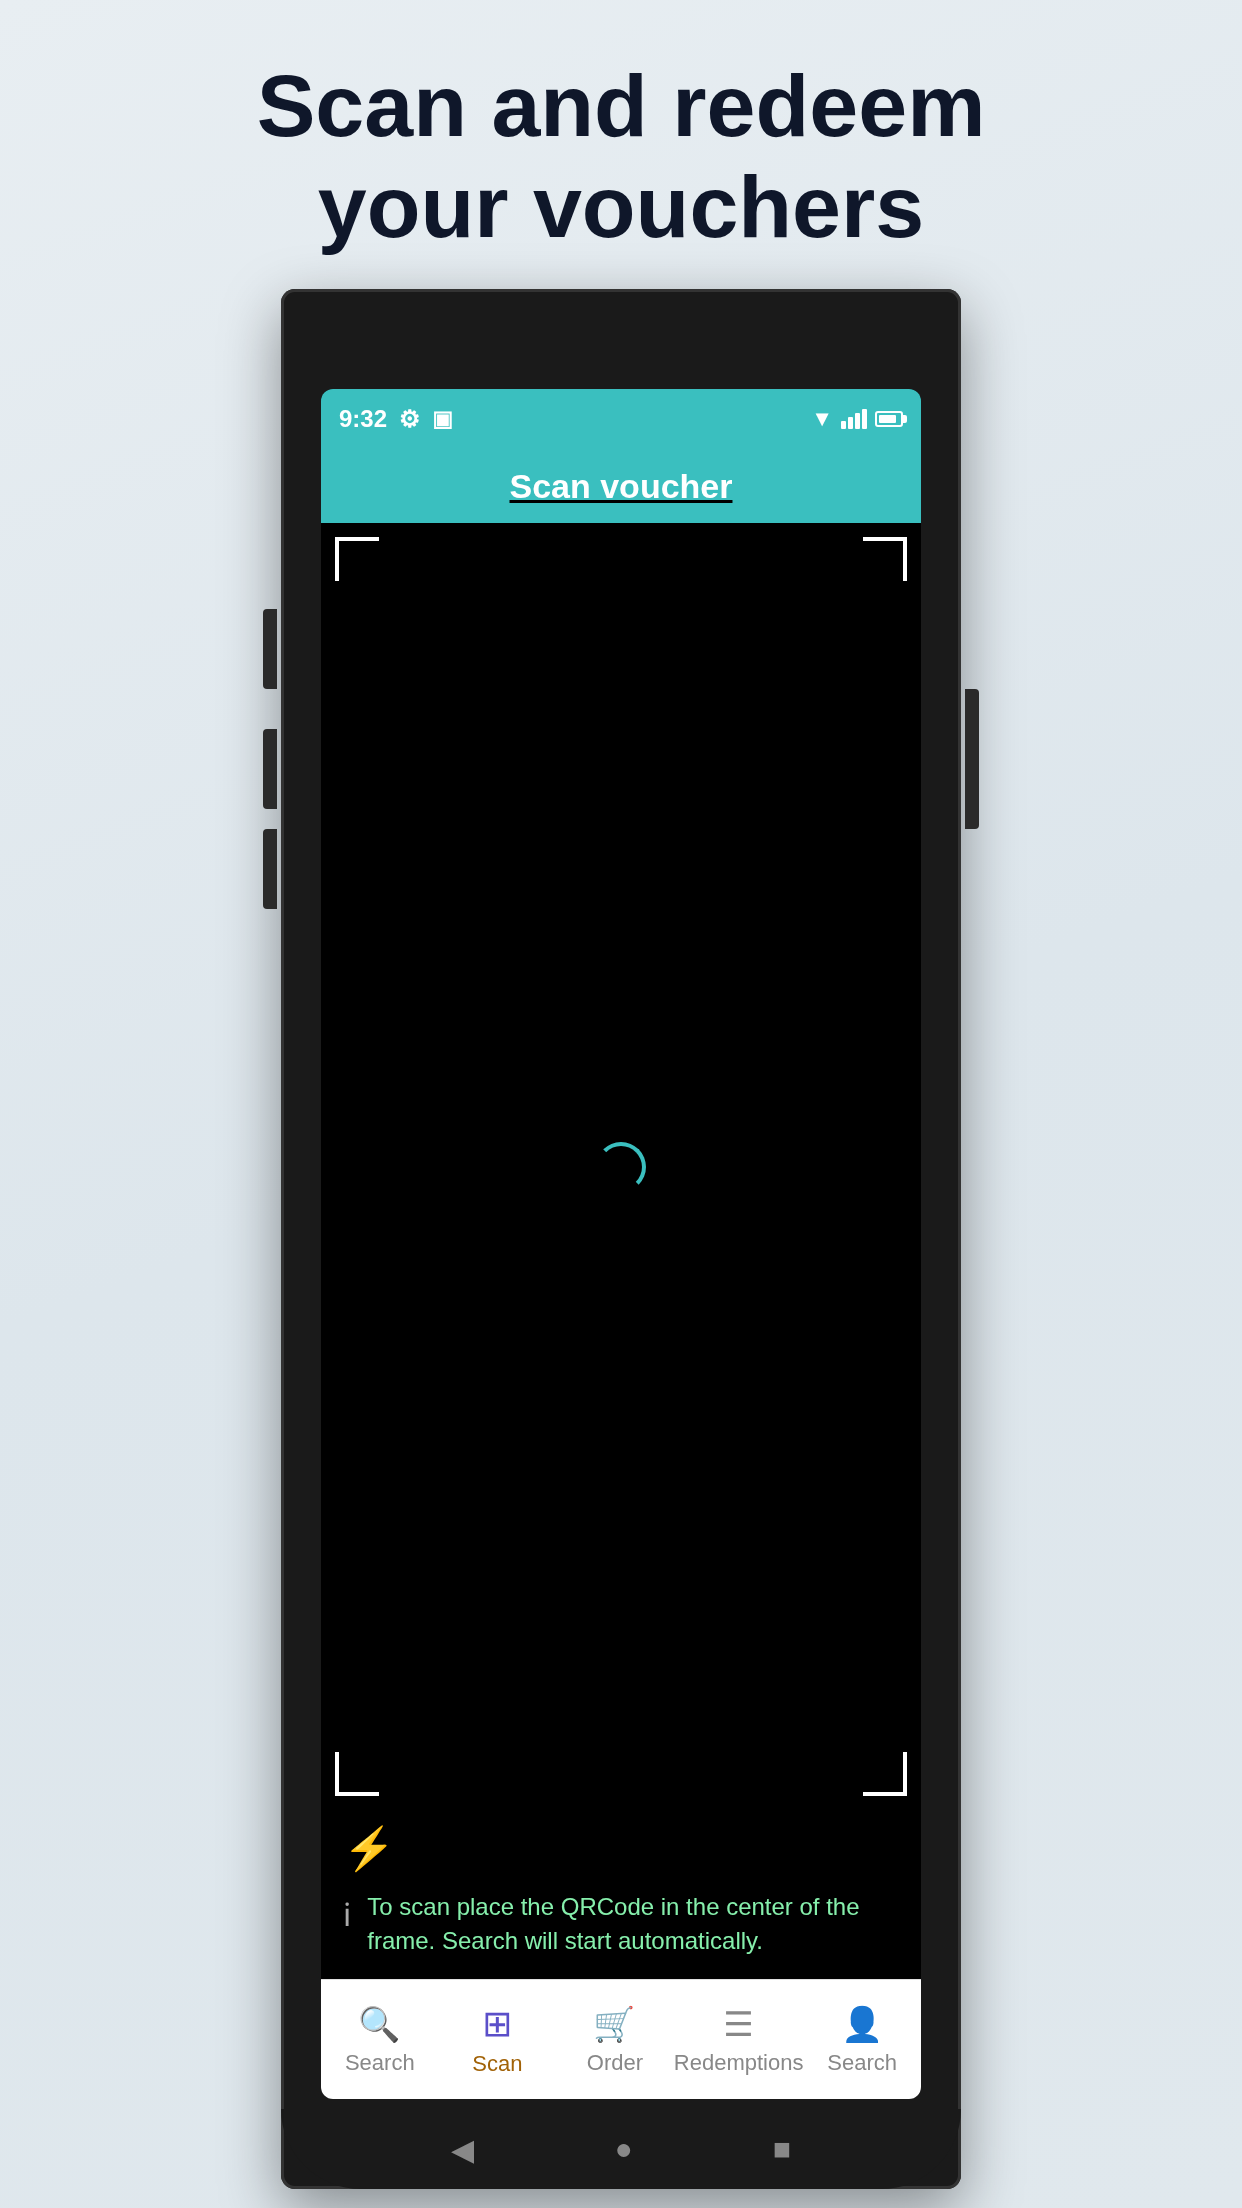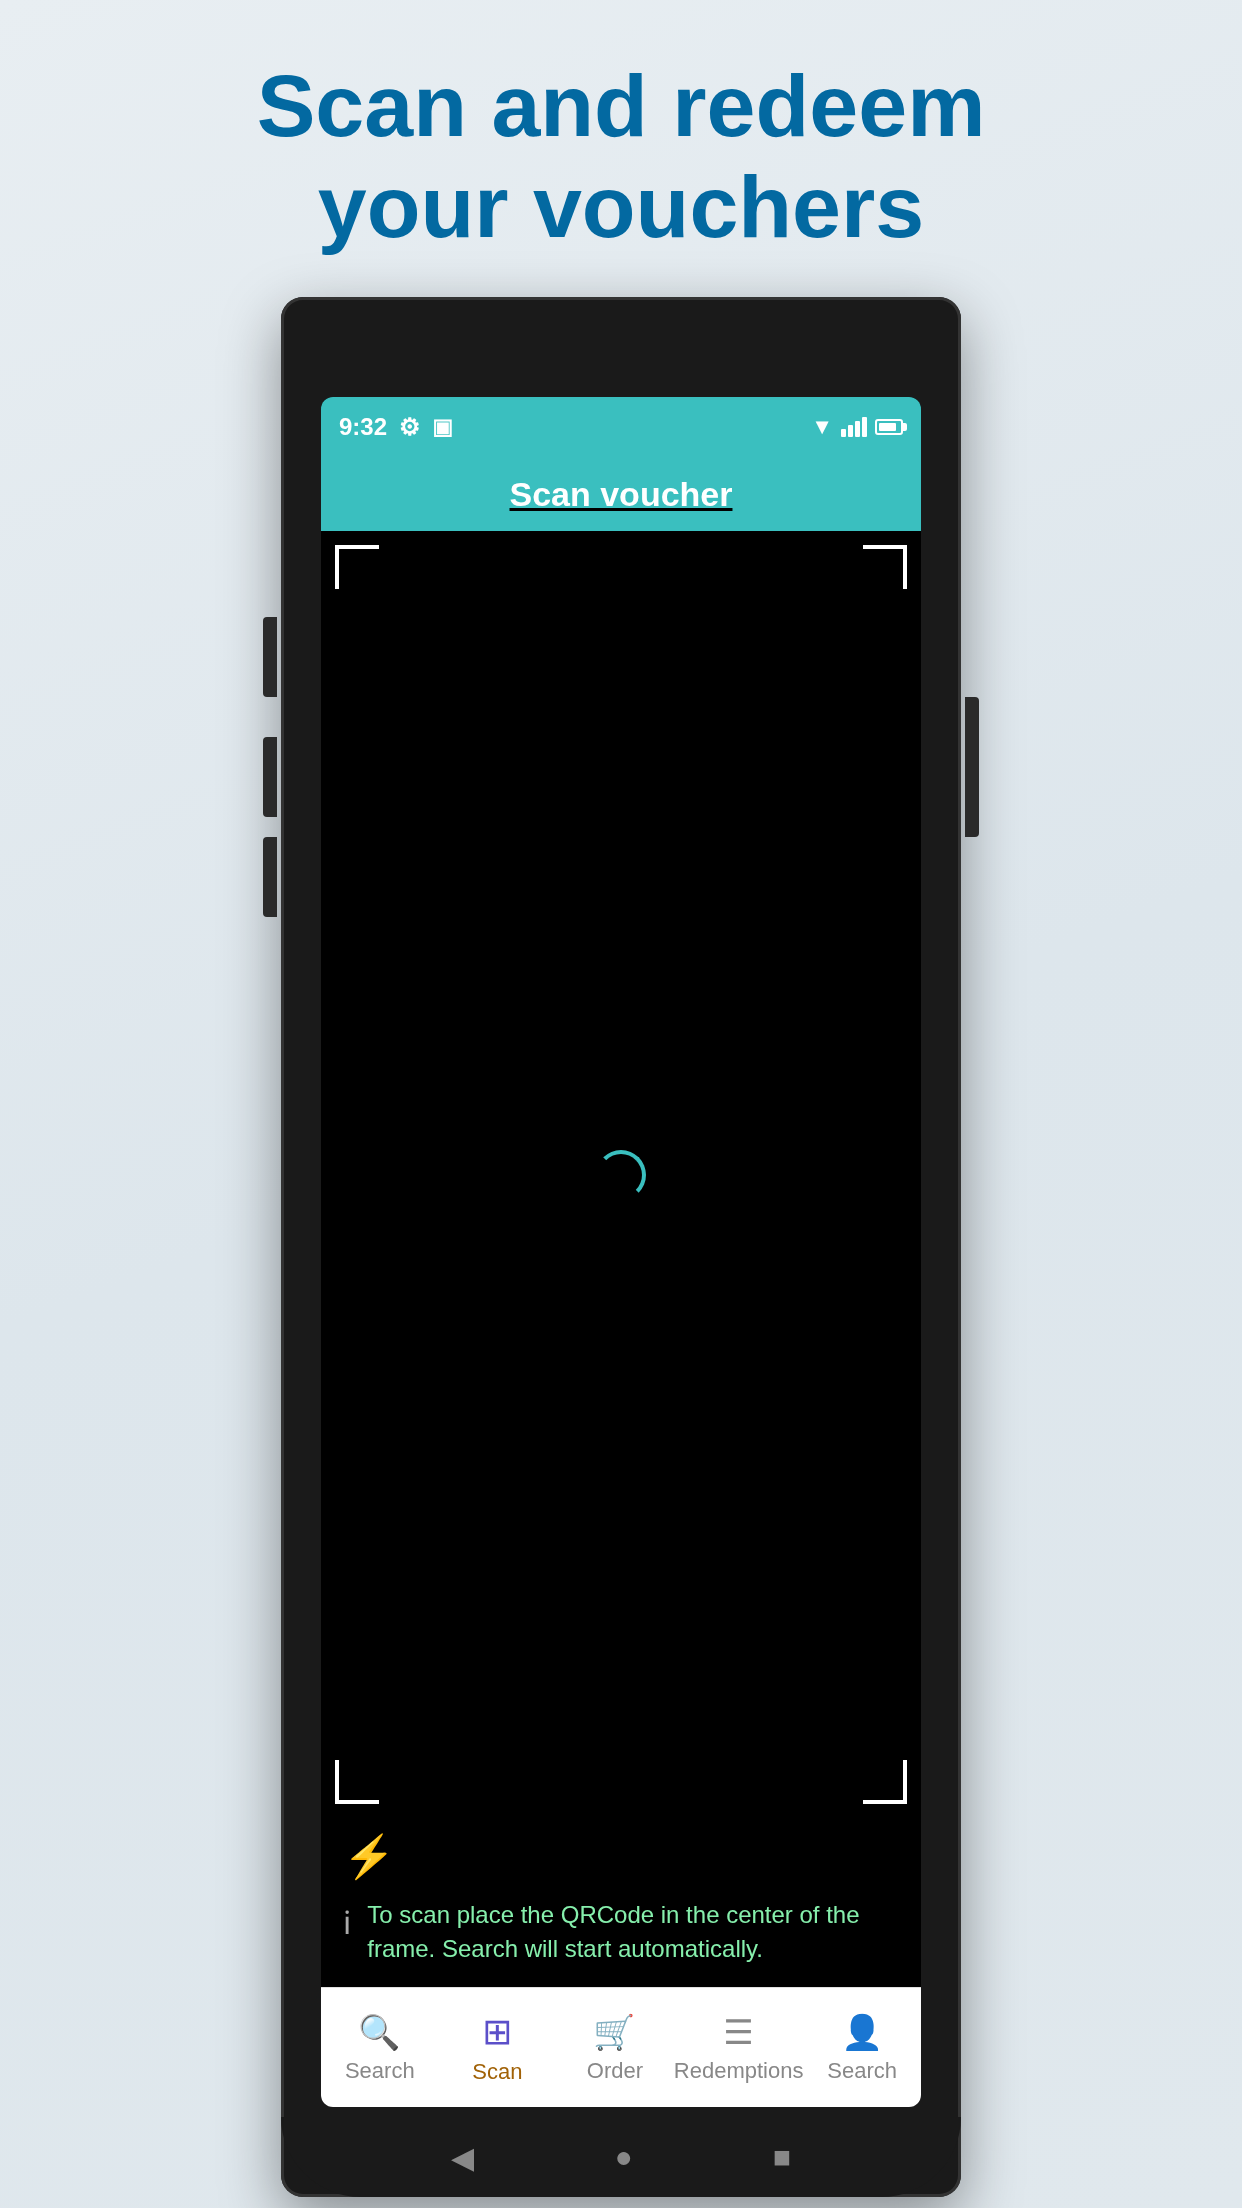--- a/index.html
+++ b/index.html
@@ -11,33 +11,33 @@
       display: flex;
       flex-direction: column;
       align-items: center;
       font-family: 'Helvetica Neue', Arial, sans-serif;
       overflow: hidden;
     }
 
     .page-title {
       text-align: center;
       margin-top: 55px;
-      margin-bottom: 40px;
+      margin-bottom: 32px;
       font-size: 88px;
       font-weight: 700;
-      color: #0369a1;
+      color: #0f172a;
       line-height: 1.15;
     }
 
     
     .phone-shell {
       width: 680px;
       height: 1900px;
       background: #1a1a1a;
-      border-radius: 22px;
+      border-radius: 14px;
       position: relative;
       display: flex;
       flex-direction: column;
       align-items: center;
       box-shadow: 0 20px 60px rgba(0,0,0,0.4), inset 0 0 0 3px #333;
     }
 
     
     .phone-shell::before {
       content: '';

